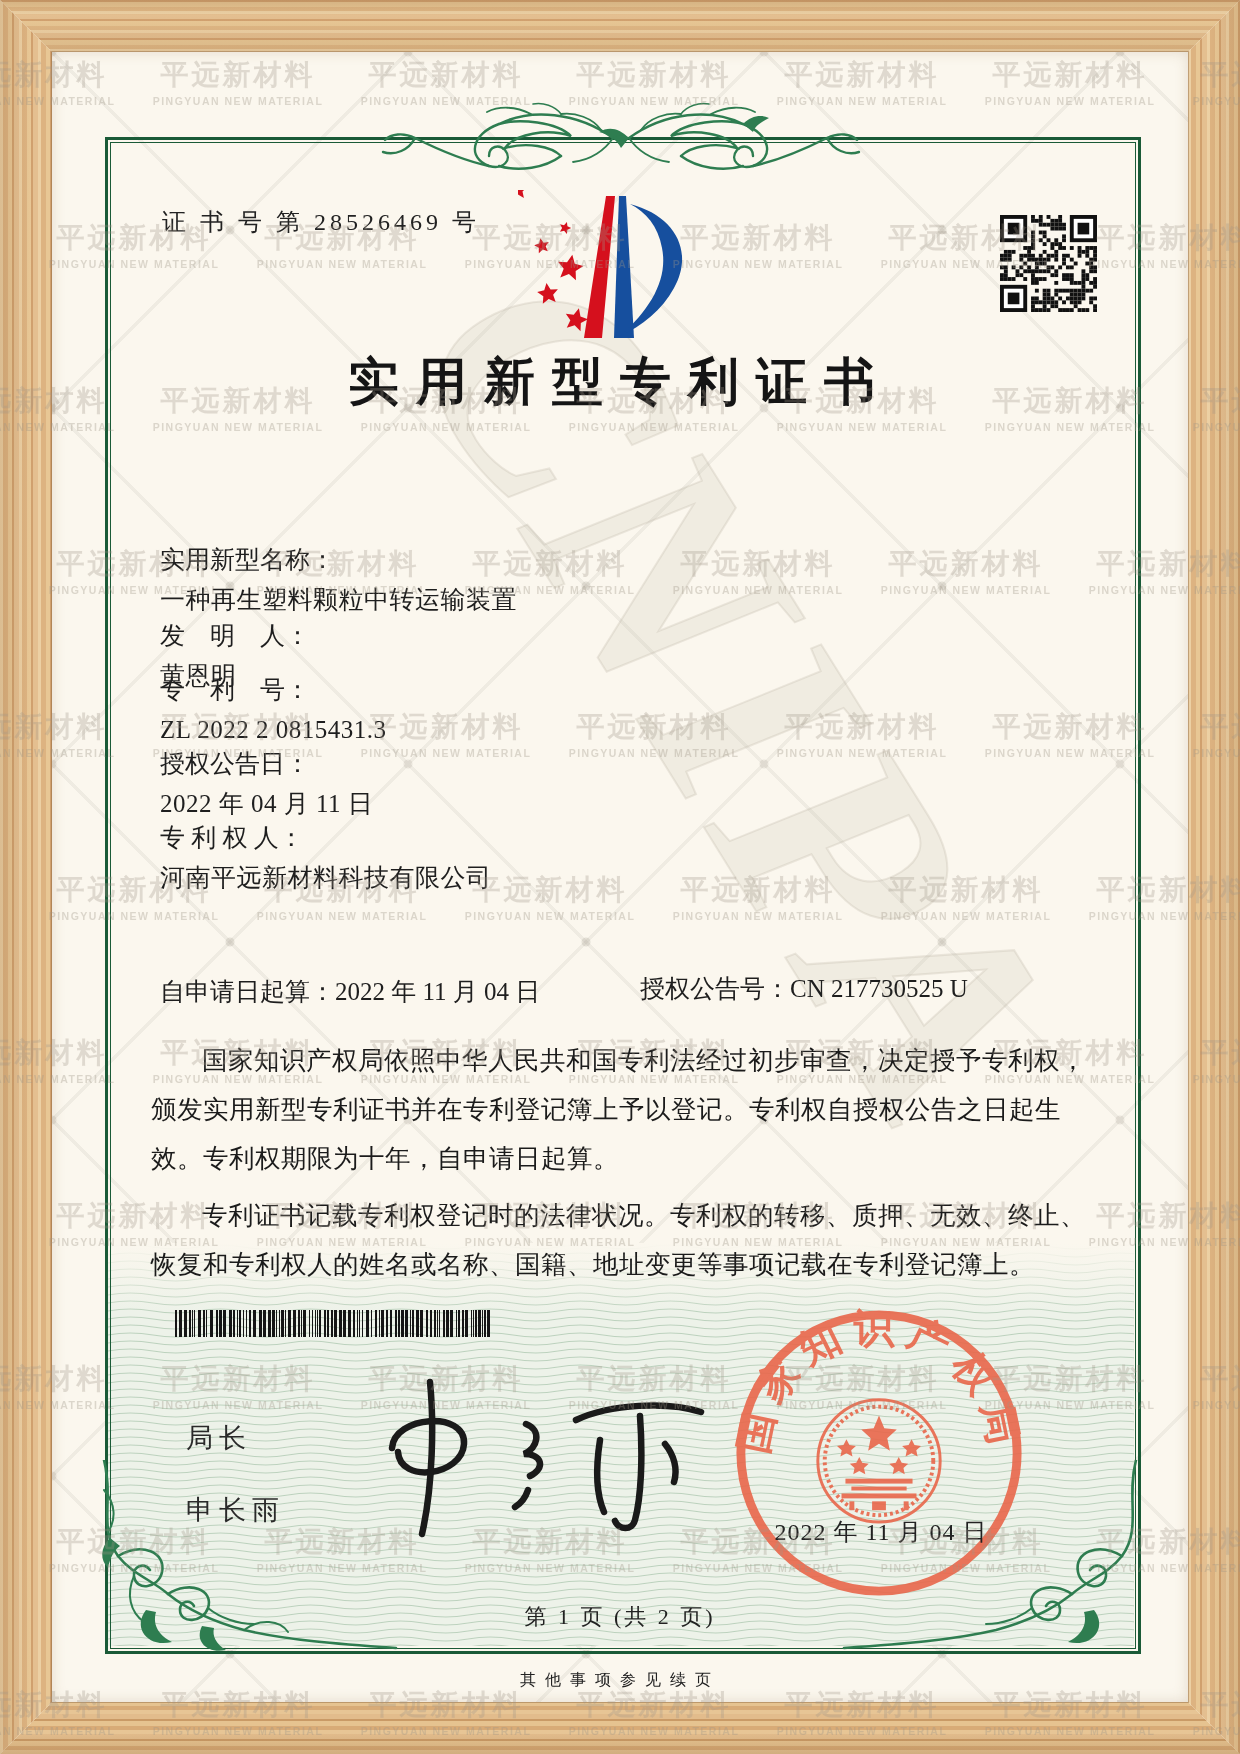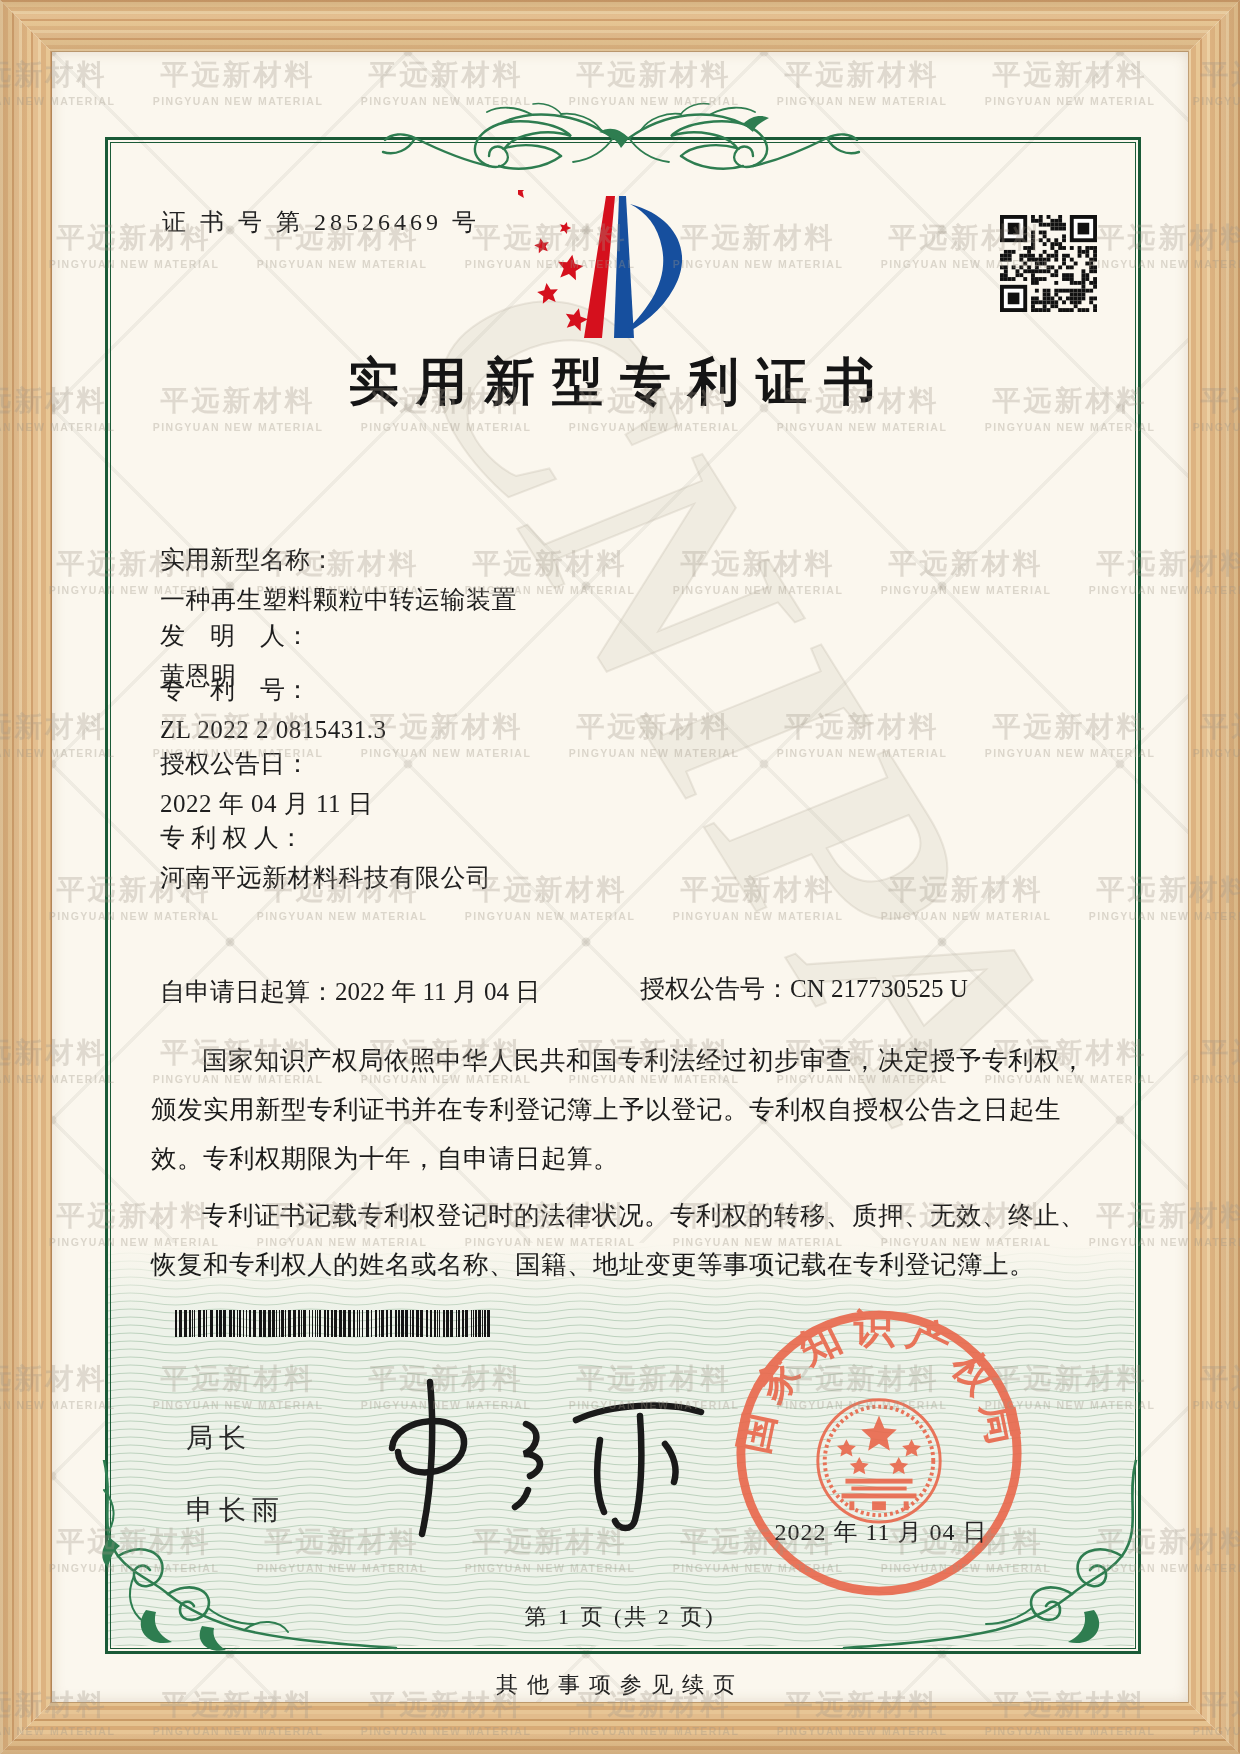--- a/index.html
+++ b/index.html
@@ -72,21 +72,21 @@
   .paras{position:absolute;left:143px;top:1028px;width:954px;font-size:25.5px;line-height:49px;color:#1b1b1b;}
   .paras p{margin:8px;text-indent:2em;letter-spacing:.5px;}
   .barcode{position:absolute;left:175px;top:1310px;width:318px;height:27px;}
   .official{position:absolute;left:186px;font-family:"Liberation Sans","DejaVu Sans",sans-serif;
     font-size:27px;letter-spacing:6px;color:#2a2a2a;}
   .sig{position:absolute;left:368px;top:1368px;width:345px;height:170px;}
   .seal{position:absolute;left:731px;top:1305px;width:296px;height:296px;mix-blend-mode:multiply;opacity:.9;}
   .seal-date{position:absolute;left:756px;top:1516px;width:250px;text-align:center;font-size:24px;
     letter-spacing:1px;color:#222;z-index:11;}
   .page-num{position:absolute;left:0;top:1602px;width:1240px;text-align:center;font-size:22px;letter-spacing:3px;color:#222;}
-  .continuation{position:absolute;left:0;top:1670px;width:1240px;text-align:center;font-size:22px;letter-spacing:9px;color:#222;}
+  .continuation{position:absolute;left:0;top:1670px;width:1240px;text-align:center;font-size:16px;letter-spacing:9px;color:#222;}
   .logo{position:absolute;left:518px;top:190px;width:188px;height:148px;}
   .qr{position:absolute;left:1000px;top:215px;width:97px;height:97px;}
 </style>
 </head>
 <body>
 
 <div class="page">
 
   <div class="wood wood-top"></div>
   <div class="wood wood-bottom"></div>

